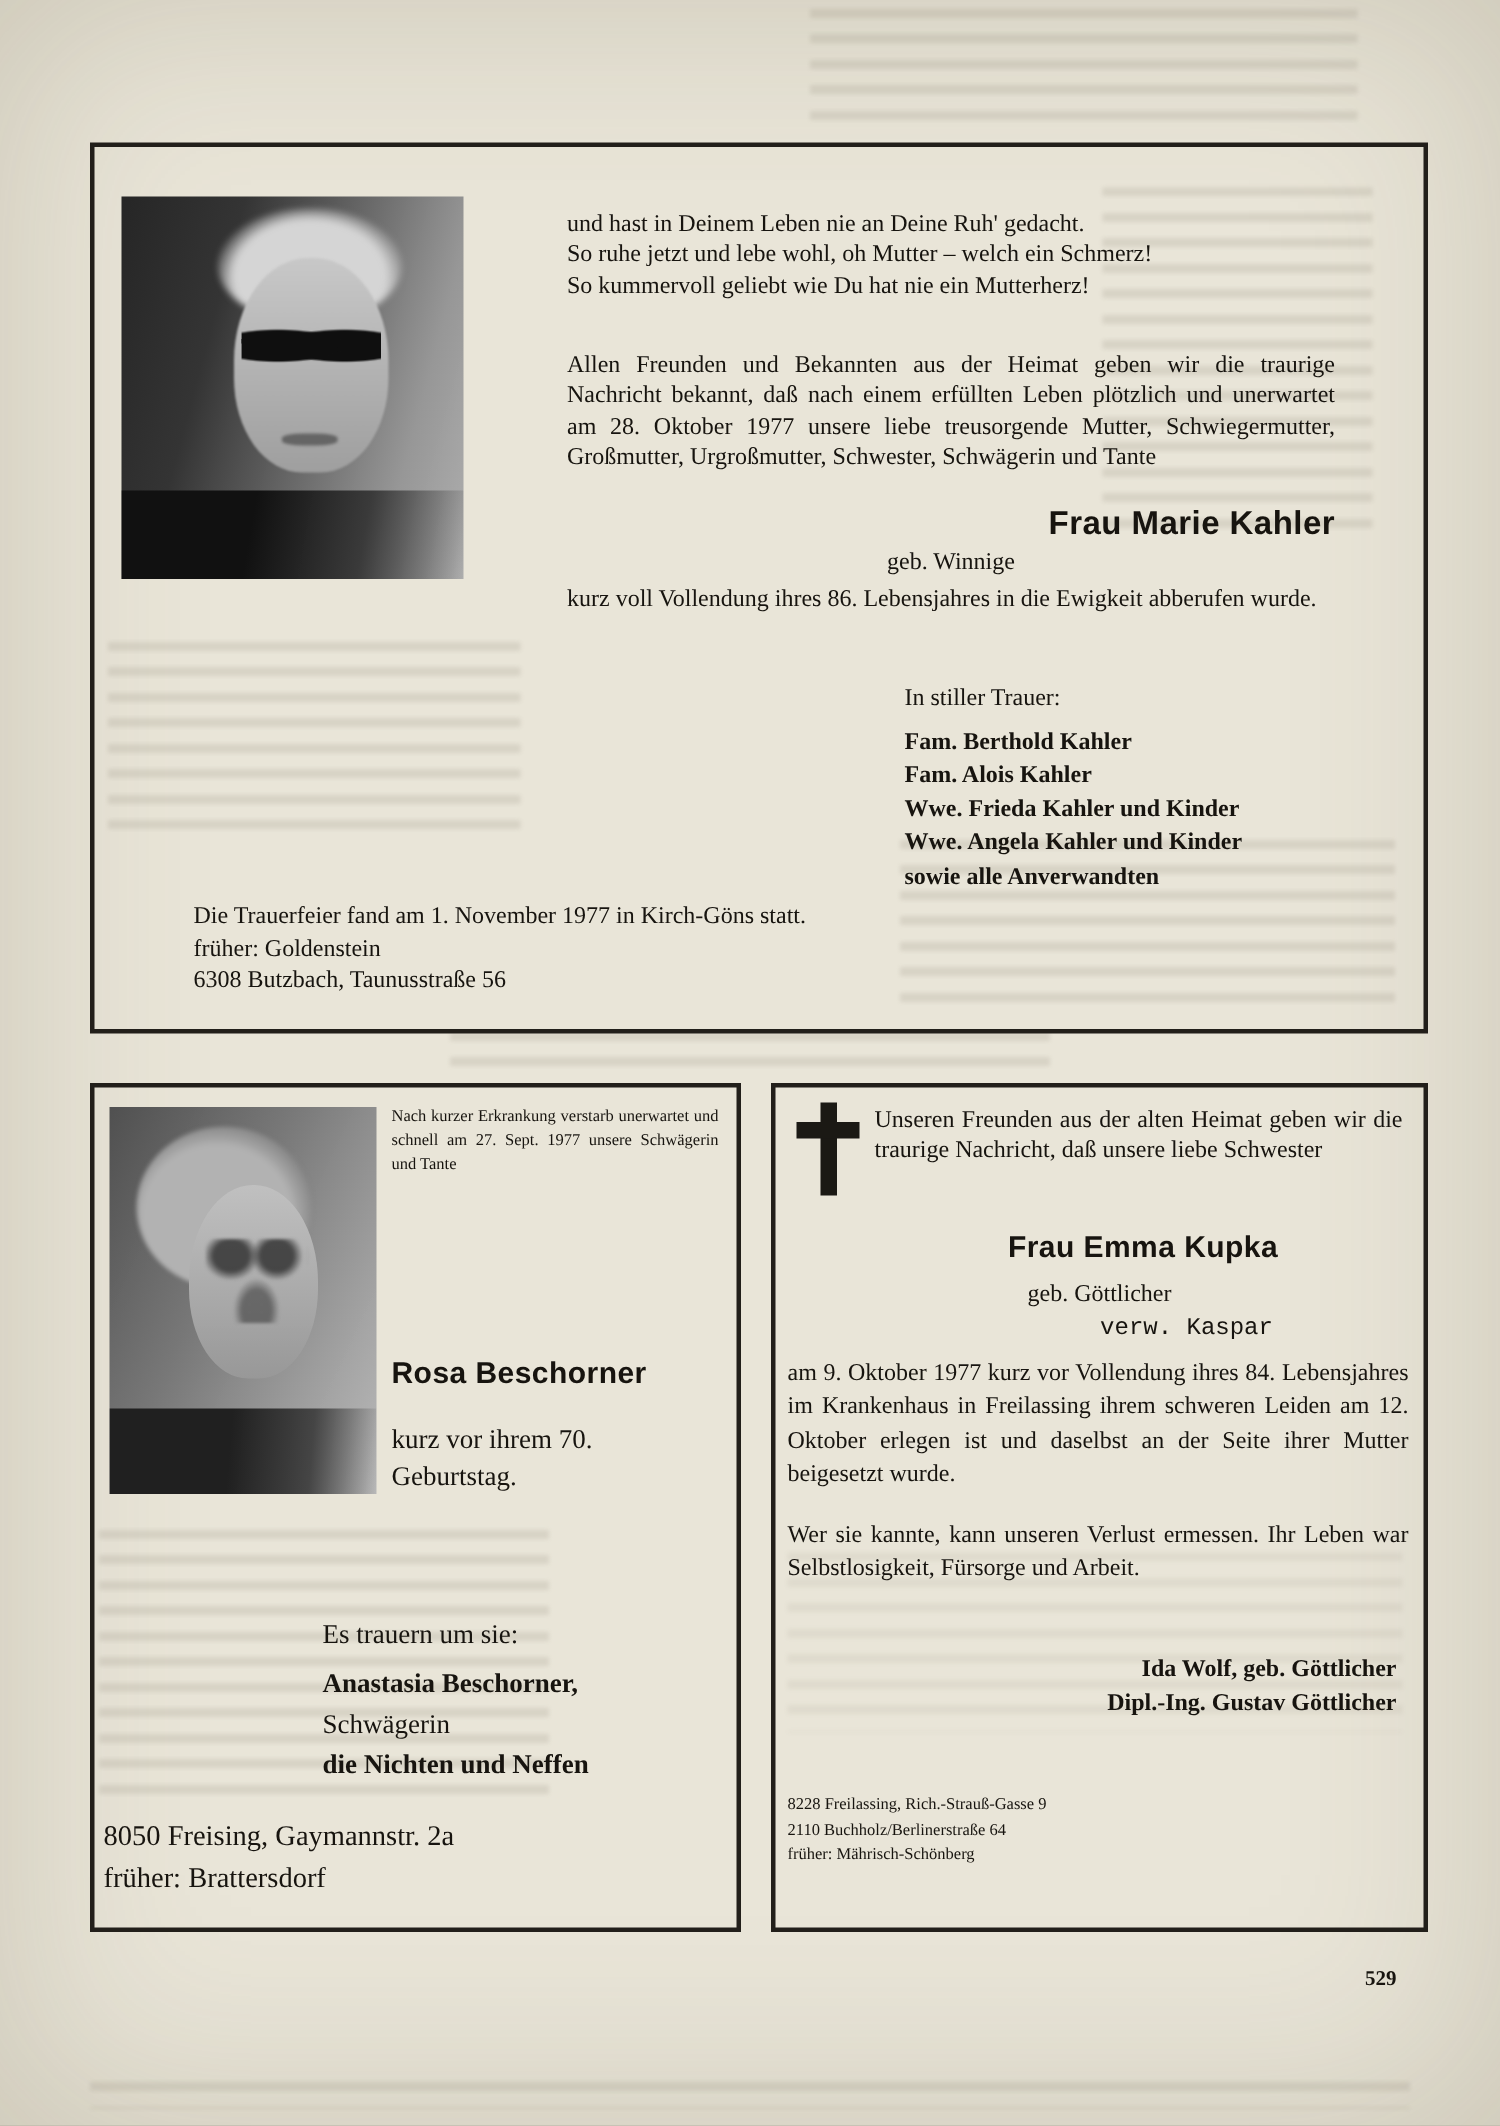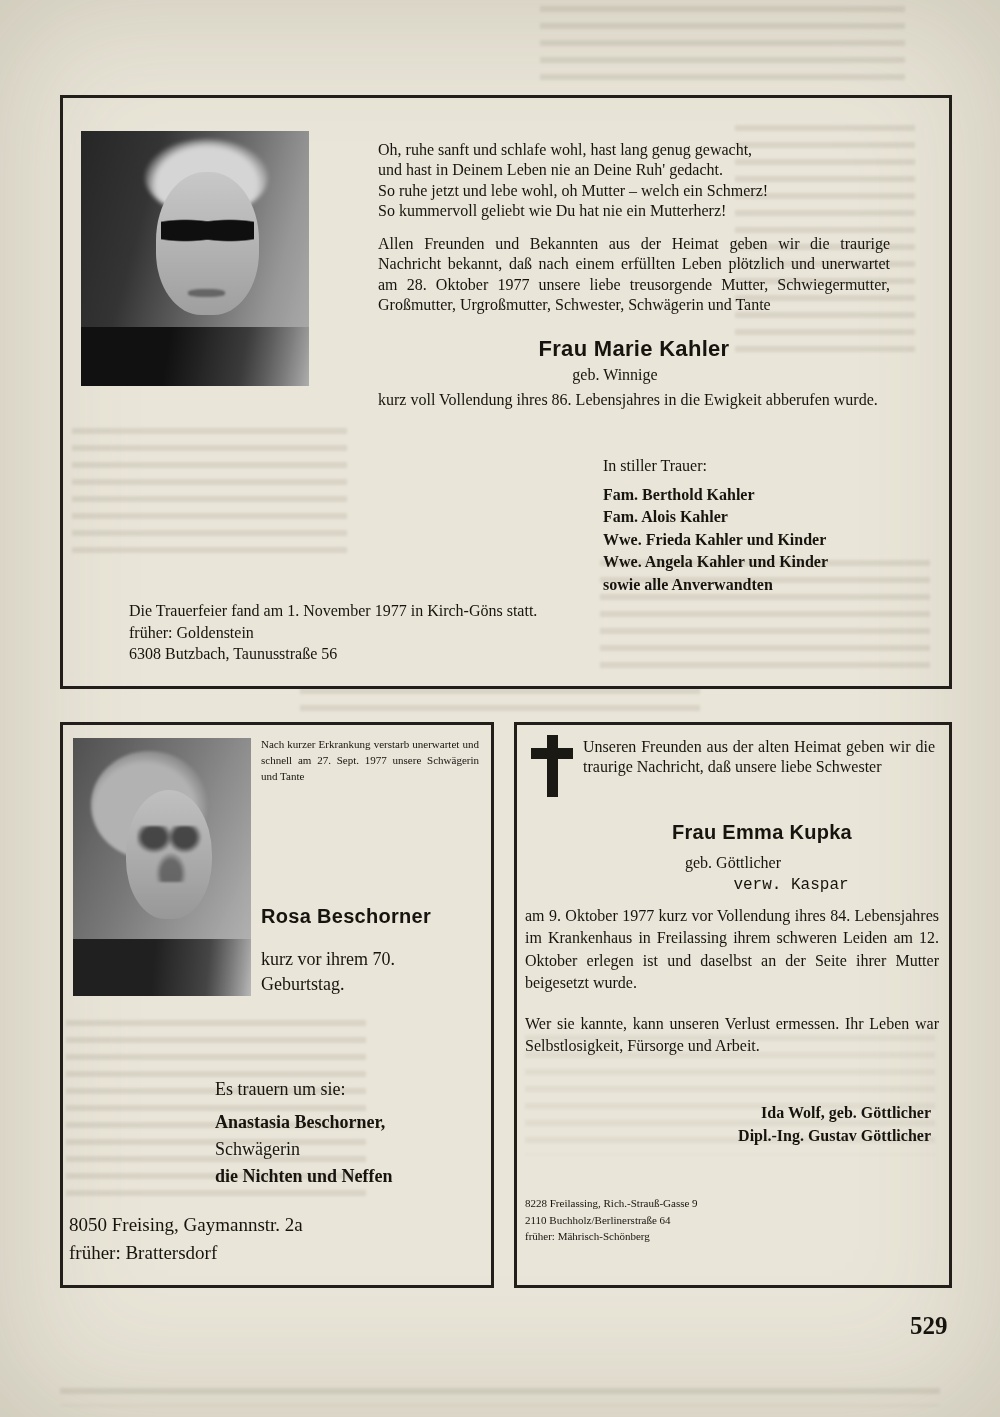--- a/index.html
+++ b/index.html
@@ -61,23 +61,23 @@
     background:linear-gradient(95deg,#262319 0 45%,#4c463a 75%,rgba(76,70,58,0) 100%);}
   
   .cross{position:absolute;}
   .cross .v{position:absolute;left:50%;top:0;width:11px;height:100%;margin-left:-5.5px;background:#1b1914;}
   .cross .h{position:absolute;left:0;top:13px;width:100%;height:11px;background:#1b1914;}
   
   .t16{font-size:16px;line-height:1.28;}
   .t17{font-size:11px;line-height:1.45;}
   .t18{font-size:18px;line-height:1.4;}
   .t19{font-size:19px;line-height:1.35;}
-  .name-lg{font-size:22px;letter-spacing:.3px;}
+  .name-lg{font-size:22px;letter-spacing:.3px;text-align:right;}
   .name-md{font-size:20px;letter-spacing:.3px;}
-  .pageno{font-size:25px;}
+  .pageno{font-size:14px;}
 </style>
 </head>
 <body>
 
 <div class="page">
 
   <div class="ghost" style="left:540px;top:6px;width:365px;height:84px;">
       <div class="ghost-lines"></div>
     </div>
   <div class="ghost" style="left:735px;top:125px;width:180px;height:235px;">
@@ -106,30 +106,29 @@
 
     <div class="photo photo1 abs" style="left:18px;top:33px;width:228px;height:255px;">
       <div class="hair"></div>
       <div class="face"></div>
       <div class="glasses"></div>
       <div class="mouth"></div>
       <div class="shoulders"></div>
     </div>
 
     <div class="abs t16" style="left:315px;top:42px;width:512px;">
-      <div>Oh, ruhe sanft und schlafe wohl, hast lang genug gewacht,</div>
       <div>und hast in Deinem Leben nie an Deine Ruh' gedacht.</div>
       <div>So ruhe jetzt und lebe wohl, oh Mutter – welch ein Schmerz!</div>
       <div>So kummervoll geliebt wie Du hat nie ein Mutterherz!</div>
     </div>
 
     <p class="abs t16 just" style="left:315px;top:136px;width:512px;">Allen Freunden und Bekannten aus der Heimat geben wir die traurige Nachricht bekannt, daß nach einem erfüllten Leben plötzlich und unerwartet am 28. Oktober 1977 unsere liebe treusorgende Mutter, Schwiegermutter, Großmutter, Urgroßmutter, Schwester, Schwägerin und Tante</p>
 
     <div class="abs sans b ctr name-lg" style="left:315px;top:238px;width:512px;">Frau Marie Kahler</div>
-    <div class="abs ctr t16" style="left:296px;top:267px;width:512px;">geb. Winnige</div>
+    <div class="abs ctr t16" style="left:315px;top:267px;width:512px;">geb. Winnige</div>
 
     <p class="abs t16 just" style="left:315px;top:292px;width:512px;">kurz voll Vollendung ihres 86. Lebensjahres in die Ewigkeit abberufen wurde.</p>
 
     <div class="abs t16" style="left:540px;top:358px;">In stiller Trauer:</div>
 
     <div class="abs t16 b" style="left:540px;top:386px;line-height:1.4;">
       <div>Fam. Berthold Kahler</div>
       <div>Fam. Alois Kahler</div>
       <div>Wwe. Frieda Kahler und Kinder</div>
       <div>Wwe. Angela Kahler und Kinder</div>

